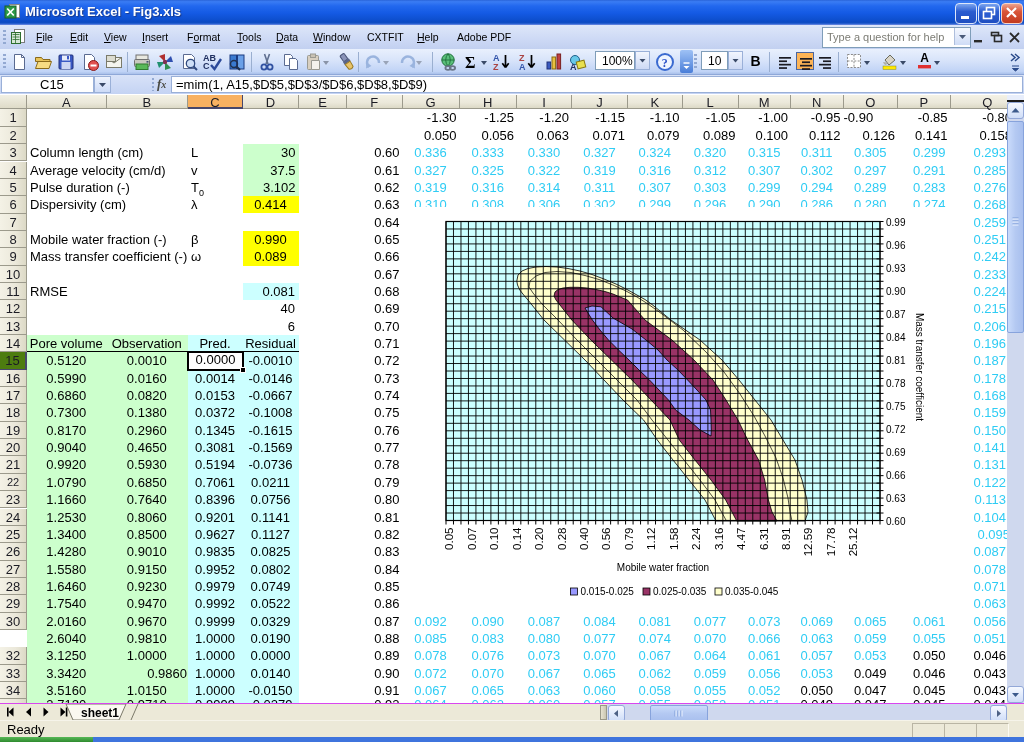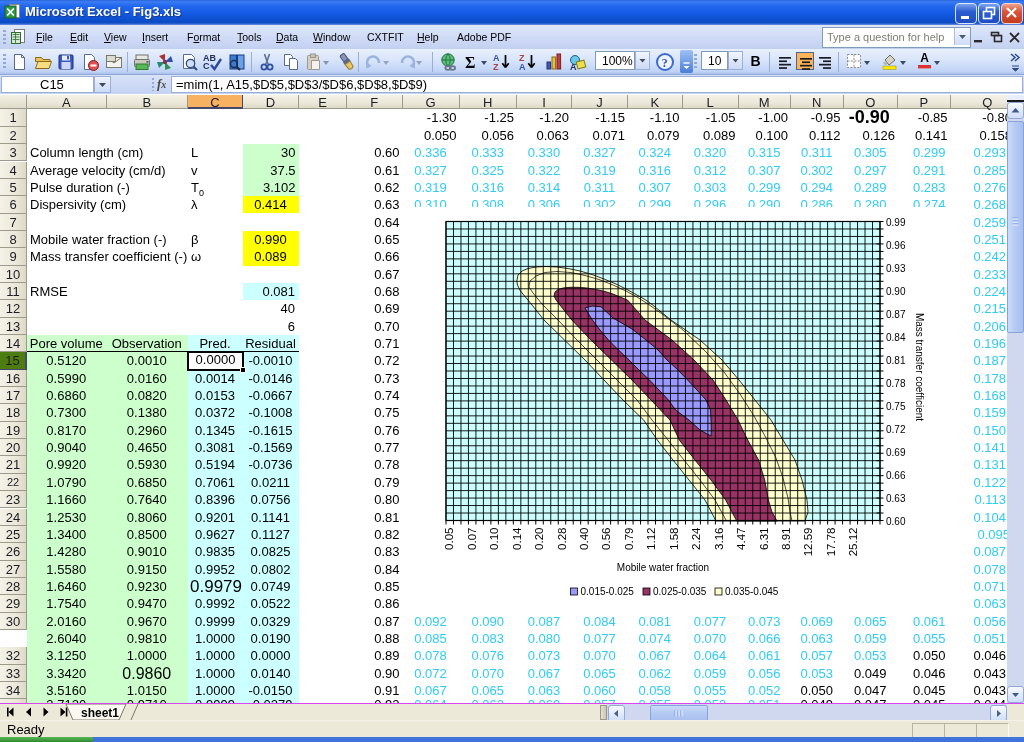--- a/index.html
+++ b/index.html
@@ -404,40 +404,40 @@
     <div class="c" style="left:27.0px;top:543.2px;width:78.5px;height:17.4px;line-height:17.4px;text-align:center;color:#000;font-size:13px;">1.4280</div>
     <div class="c" style="left:106.5px;top:543.2px;width:80.5px;height:17.4px;line-height:17.4px;text-align:center;color:#000;font-size:13px;">0.9010</div>
     <div class="c" style="left:188.0px;top:543.2px;width:54.0px;height:17.4px;line-height:17.4px;text-align:center;color:#000;font-size:13px;">0.9835</div>
     <div class="c" style="left:243.0px;top:543.2px;width:55.0px;height:17.4px;line-height:17.4px;text-align:center;color:#000;font-size:13px;">0.0825</div>
     <div class="c" style="left:27.0px;top:560.5px;width:78.5px;height:17.4px;line-height:17.4px;text-align:center;color:#000;font-size:13px;">1.5580</div>
     <div class="c" style="left:106.5px;top:560.5px;width:80.5px;height:17.4px;line-height:17.4px;text-align:center;color:#000;font-size:13px;">0.9150</div>
     <div class="c" style="left:188.0px;top:560.5px;width:54.0px;height:17.4px;line-height:17.4px;text-align:center;color:#000;font-size:13px;">0.9952</div>
     <div class="c" style="left:243.0px;top:560.5px;width:55.0px;height:17.4px;line-height:17.4px;text-align:center;color:#000;font-size:13px;">0.0802</div>
     <div class="c" style="left:27.0px;top:577.9px;width:78.5px;height:17.4px;line-height:17.4px;text-align:center;color:#000;font-size:13px;">1.6460</div>
     <div class="c" style="left:106.5px;top:577.9px;width:80.5px;height:17.4px;line-height:17.4px;text-align:center;color:#000;font-size:13px;">0.9230</div>
-    <div class="c" style="left:188.0px;top:577.9px;width:54.0px;height:17.4px;line-height:17.4px;text-align:right;color:#000;font-size:17px;">0.9979</div>
+    <div class="c" style="left:188.0px;top:577.9px;width:54.0px;height:17.4px;line-height:17.4px;text-align:center;color:#000;font-size:13px;">0.9979</div>
     <div class="c" style="left:243.0px;top:577.9px;width:55.0px;height:17.4px;line-height:17.4px;text-align:center;color:#000;font-size:13px;">0.0749</div>
     <div class="c" style="left:27.0px;top:595.2px;width:78.5px;height:17.4px;line-height:17.4px;text-align:center;color:#000;font-size:13px;">1.7540</div>
     <div class="c" style="left:106.5px;top:595.2px;width:80.5px;height:17.4px;line-height:17.4px;text-align:center;color:#000;font-size:13px;">0.9470</div>
     <div class="c" style="left:188.0px;top:595.2px;width:54.0px;height:17.4px;line-height:17.4px;text-align:center;color:#000;font-size:13px;">0.9992</div>
     <div class="c" style="left:243.0px;top:595.2px;width:55.0px;height:17.4px;line-height:17.4px;text-align:center;color:#000;font-size:13px;">0.0522</div>
     <div class="c" style="left:27.0px;top:612.6px;width:78.5px;height:17.4px;line-height:17.4px;text-align:center;color:#000;font-size:13px;">2.0160</div>
     <div class="c" style="left:106.5px;top:612.6px;width:80.5px;height:17.4px;line-height:17.4px;text-align:center;color:#000;font-size:13px;">0.9670</div>
     <div class="c" style="left:188.0px;top:612.6px;width:54.0px;height:17.4px;line-height:17.4px;text-align:center;color:#000;font-size:13px;">0.9999</div>
     <div class="c" style="left:243.0px;top:612.6px;width:55.0px;height:17.4px;line-height:17.4px;text-align:center;color:#000;font-size:13px;">0.0329</div>
     <div class="c" style="left:27.0px;top:629.9px;width:78.5px;height:17.4px;line-height:17.4px;text-align:center;color:#000;font-size:13px;">2.6040</div>
     <div class="c" style="left:106.5px;top:629.9px;width:80.5px;height:17.4px;line-height:17.4px;text-align:center;color:#000;font-size:13px;">0.9810</div>
     <div class="c" style="left:188.0px;top:629.9px;width:54.0px;height:17.4px;line-height:17.4px;text-align:center;color:#000;font-size:13px;">1.0000</div>
     <div class="c" style="left:243.0px;top:629.9px;width:55.0px;height:17.4px;line-height:17.4px;text-align:center;color:#000;font-size:13px;">0.0190</div>
     <div class="c" style="left:27.0px;top:647.2px;width:78.5px;height:17.4px;line-height:17.4px;text-align:center;color:#000;font-size:13px;">3.1250</div>
     <div class="c" style="left:106.5px;top:647.2px;width:80.5px;height:17.4px;line-height:17.4px;text-align:center;color:#000;font-size:13px;">1.0000</div>
     <div class="c" style="left:188.0px;top:647.2px;width:54.0px;height:17.4px;line-height:17.4px;text-align:center;color:#000;font-size:13px;">1.0000</div>
     <div class="c" style="left:243.0px;top:647.2px;width:55.0px;height:17.4px;line-height:17.4px;text-align:center;color:#000;font-size:13px;">0.0000</div>
     <div class="c" style="left:27.0px;top:664.6px;width:78.5px;height:17.4px;line-height:17.4px;text-align:center;color:#000;font-size:13px;">3.3420</div>
-    <div class="c" style="left:106.5px;top:664.6px;width:80.5px;height:17.4px;line-height:17.4px;text-align:center;color:#000;font-size:16px;">0.9860</div>
+    <div class="c" style="left:106.5px;top:664.6px;width:80.5px;height:17.4px;line-height:17.4px;text-align:right;color:#000;font-size:13px;">0.9860</div>
     <div class="c" style="left:188.0px;top:664.6px;width:54.0px;height:17.4px;line-height:17.4px;text-align:center;color:#000;font-size:13px;">1.0000</div>
     <div class="c" style="left:243.0px;top:664.6px;width:55.0px;height:17.4px;line-height:17.4px;text-align:center;color:#000;font-size:13px;">0.0140</div>
     <div class="c" style="left:27.0px;top:682.0px;width:78.5px;height:17.4px;line-height:17.4px;text-align:center;color:#000;font-size:13px;">3.5160</div>
     <div class="c" style="left:106.5px;top:682.0px;width:80.5px;height:17.4px;line-height:17.4px;text-align:center;color:#000;font-size:13px;">1.0150</div>
     <div class="c" style="left:188.0px;top:682.0px;width:54.0px;height:17.4px;line-height:17.4px;text-align:center;color:#000;font-size:13px;">1.0000</div>
     <div class="c" style="left:243.0px;top:682.0px;width:55.0px;height:17.4px;line-height:17.4px;text-align:center;color:#000;font-size:13px;">-0.0150</div>
     <div class="c" style="left:27.0px;top:699.3px;width:78.5px;height:17.4px;line-height:11px;text-align:center;color:#000;font-size:13px;">3.7120</div>
     <div class="c" style="left:106.5px;top:699.3px;width:80.5px;height:17.4px;line-height:11px;text-align:center;color:#000;font-size:13px;">0.9710</div>
     <div class="c" style="left:188.0px;top:699.3px;width:54.0px;height:17.4px;line-height:11px;text-align:center;color:#000;font-size:13px;">0.9999</div>
     <div class="c" style="left:243.0px;top:699.3px;width:55.0px;height:17.4px;line-height:11px;text-align:center;color:#000;font-size:13px;">-0.0279</div>
@@ -483,21 +483,21 @@
     <div class="c" style="left:572.0px;top:109.4px;width:55.0px;height:17.4px;line-height:17.4px;text-align:right;color:#000;font-size:13px;padding-right:2px;box-sizing:border-box;">-1.15</div>
     <div class="c" style="left:572.0px;top:126.8px;width:55.0px;height:17.4px;line-height:17.4px;text-align:right;color:#000;font-size:13px;padding-right:2px;box-sizing:border-box;">0.071</div>
     <div class="c" style="left:628.0px;top:109.4px;width:53.5px;height:17.4px;line-height:17.4px;text-align:right;color:#000;font-size:13px;padding-right:2px;box-sizing:border-box;">-1.10</div>
     <div class="c" style="left:628.0px;top:126.8px;width:53.5px;height:17.4px;line-height:17.4px;text-align:right;color:#000;font-size:13px;padding-right:2px;box-sizing:border-box;">0.079</div>
     <div class="c" style="left:682.5px;top:109.4px;width:55.0px;height:17.4px;line-height:17.4px;text-align:right;color:#000;font-size:13px;padding-right:2px;box-sizing:border-box;">-1.05</div>
     <div class="c" style="left:682.5px;top:126.8px;width:55.0px;height:17.4px;line-height:17.4px;text-align:right;color:#000;font-size:13px;padding-right:2px;box-sizing:border-box;">0.089</div>
     <div class="c" style="left:738.5px;top:109.4px;width:51.5px;height:17.4px;line-height:17.4px;text-align:right;color:#000;font-size:13px;padding-right:2px;box-sizing:border-box;">-1.00</div>
     <div class="c" style="left:738.5px;top:126.8px;width:51.5px;height:17.4px;line-height:17.4px;text-align:right;color:#000;font-size:13px;padding-right:2px;box-sizing:border-box;">0.100</div>
     <div class="c" style="left:791.0px;top:109.4px;width:51.5px;height:17.4px;line-height:17.4px;text-align:right;color:#000;font-size:13px;padding-right:2px;box-sizing:border-box;">-0.95</div>
     <div class="c" style="left:791.0px;top:126.8px;width:51.5px;height:17.4px;line-height:17.4px;text-align:right;color:#000;font-size:13px;padding-right:2px;box-sizing:border-box;">0.112</div>
-    <div class="c" style="left:843.5px;top:109.4px;width:53.5px;height:17.4px;line-height:17.4px;text-align:center;color:#000;font-size:18px;padding-right:2px;box-sizing:border-box;font-weight:bold;">-0.90</div>
+    <div class="c" style="left:843.5px;top:109.4px;width:53.5px;height:17.4px;line-height:17.4px;text-align:left;color:#000;font-size:13px;padding-right:2px;box-sizing:border-box;">-0.90</div>
     <div class="c" style="left:843.5px;top:126.8px;width:53.5px;height:17.4px;line-height:17.4px;text-align:right;color:#000;font-size:13px;padding-right:2px;box-sizing:border-box;">0.126</div>
     <div class="c" style="left:898.0px;top:109.4px;width:51.5px;height:17.4px;line-height:17.4px;text-align:right;color:#000;font-size:13px;padding-right:2px;box-sizing:border-box;">-0.85</div>
     <div class="c" style="left:898.0px;top:126.8px;width:51.5px;height:17.4px;line-height:17.4px;text-align:right;color:#000;font-size:13px;padding-right:2px;box-sizing:border-box;">0.141</div>
     <div class="c" style="left:950.5px;top:109.4px;width:73.5px;height:17.4px;line-height:17.4px;text-align:right;color:#000;font-size:13px;padding-right:12px;box-sizing:border-box;">-0.80</div>
     <div class="c" style="left:950.5px;top:126.8px;width:73.5px;height:17.4px;line-height:17.4px;text-align:right;color:#000;font-size:13px;padding-right:12px;box-sizing:border-box;">0.158</div>
     <div class="c" style="left:402.5px;top:144.1px;width:56.0px;height:17.4px;line-height:17.4px;text-align:center;color:#2fccf4;font-size:13px;">0.336</div>
     <div class="c" style="left:459.5px;top:144.1px;width:56.5px;height:17.4px;line-height:17.4px;text-align:center;color:#2fccf4;font-size:13px;">0.333</div>
     <div class="c" style="left:517.0px;top:144.1px;width:54.0px;height:17.4px;line-height:17.4px;text-align:center;color:#2fccf4;font-size:13px;">0.330</div>
     <div class="c" style="left:572.0px;top:144.1px;width:55.0px;height:17.4px;line-height:17.4px;text-align:center;color:#2fccf4;font-size:13px;">0.327</div>
     <div class="c" style="left:628.0px;top:144.1px;width:53.5px;height:17.4px;line-height:17.4px;text-align:center;color:#2fccf4;font-size:13px;">0.324</div>

